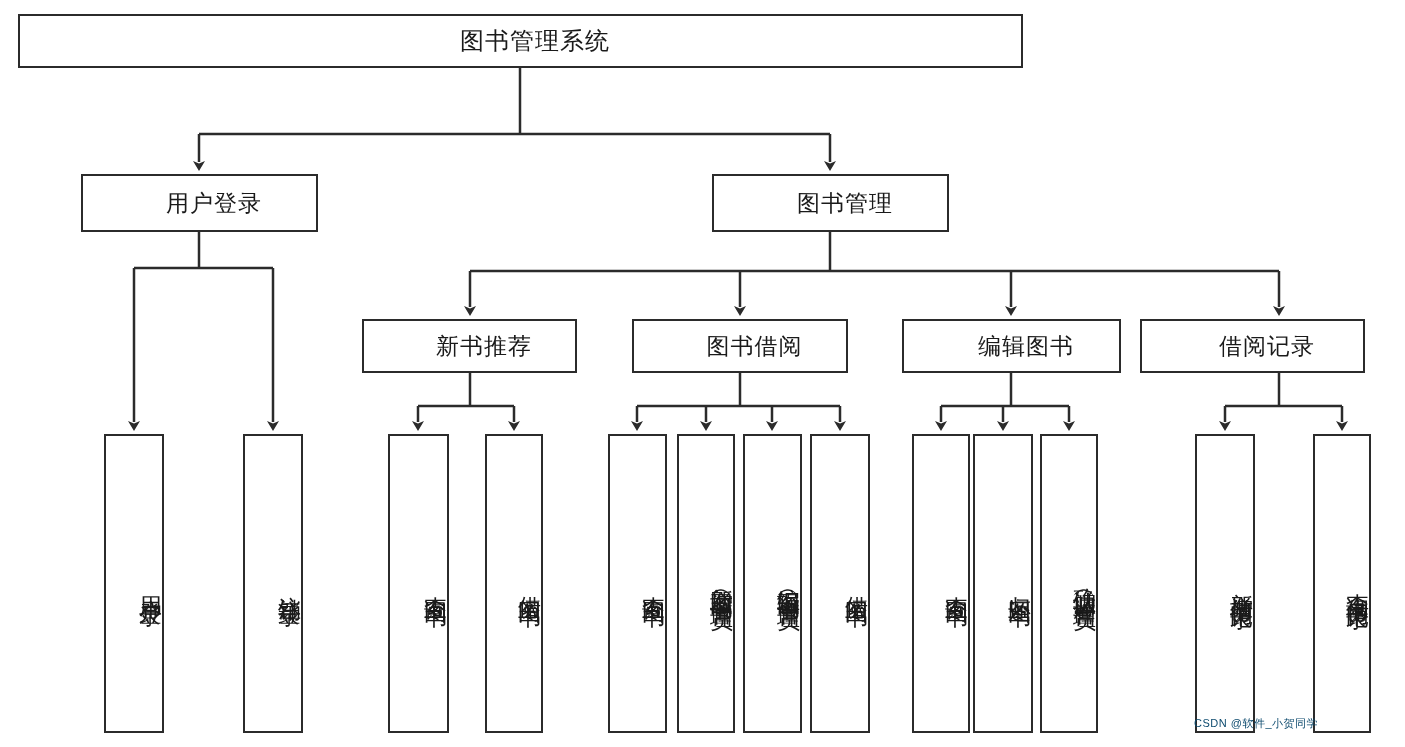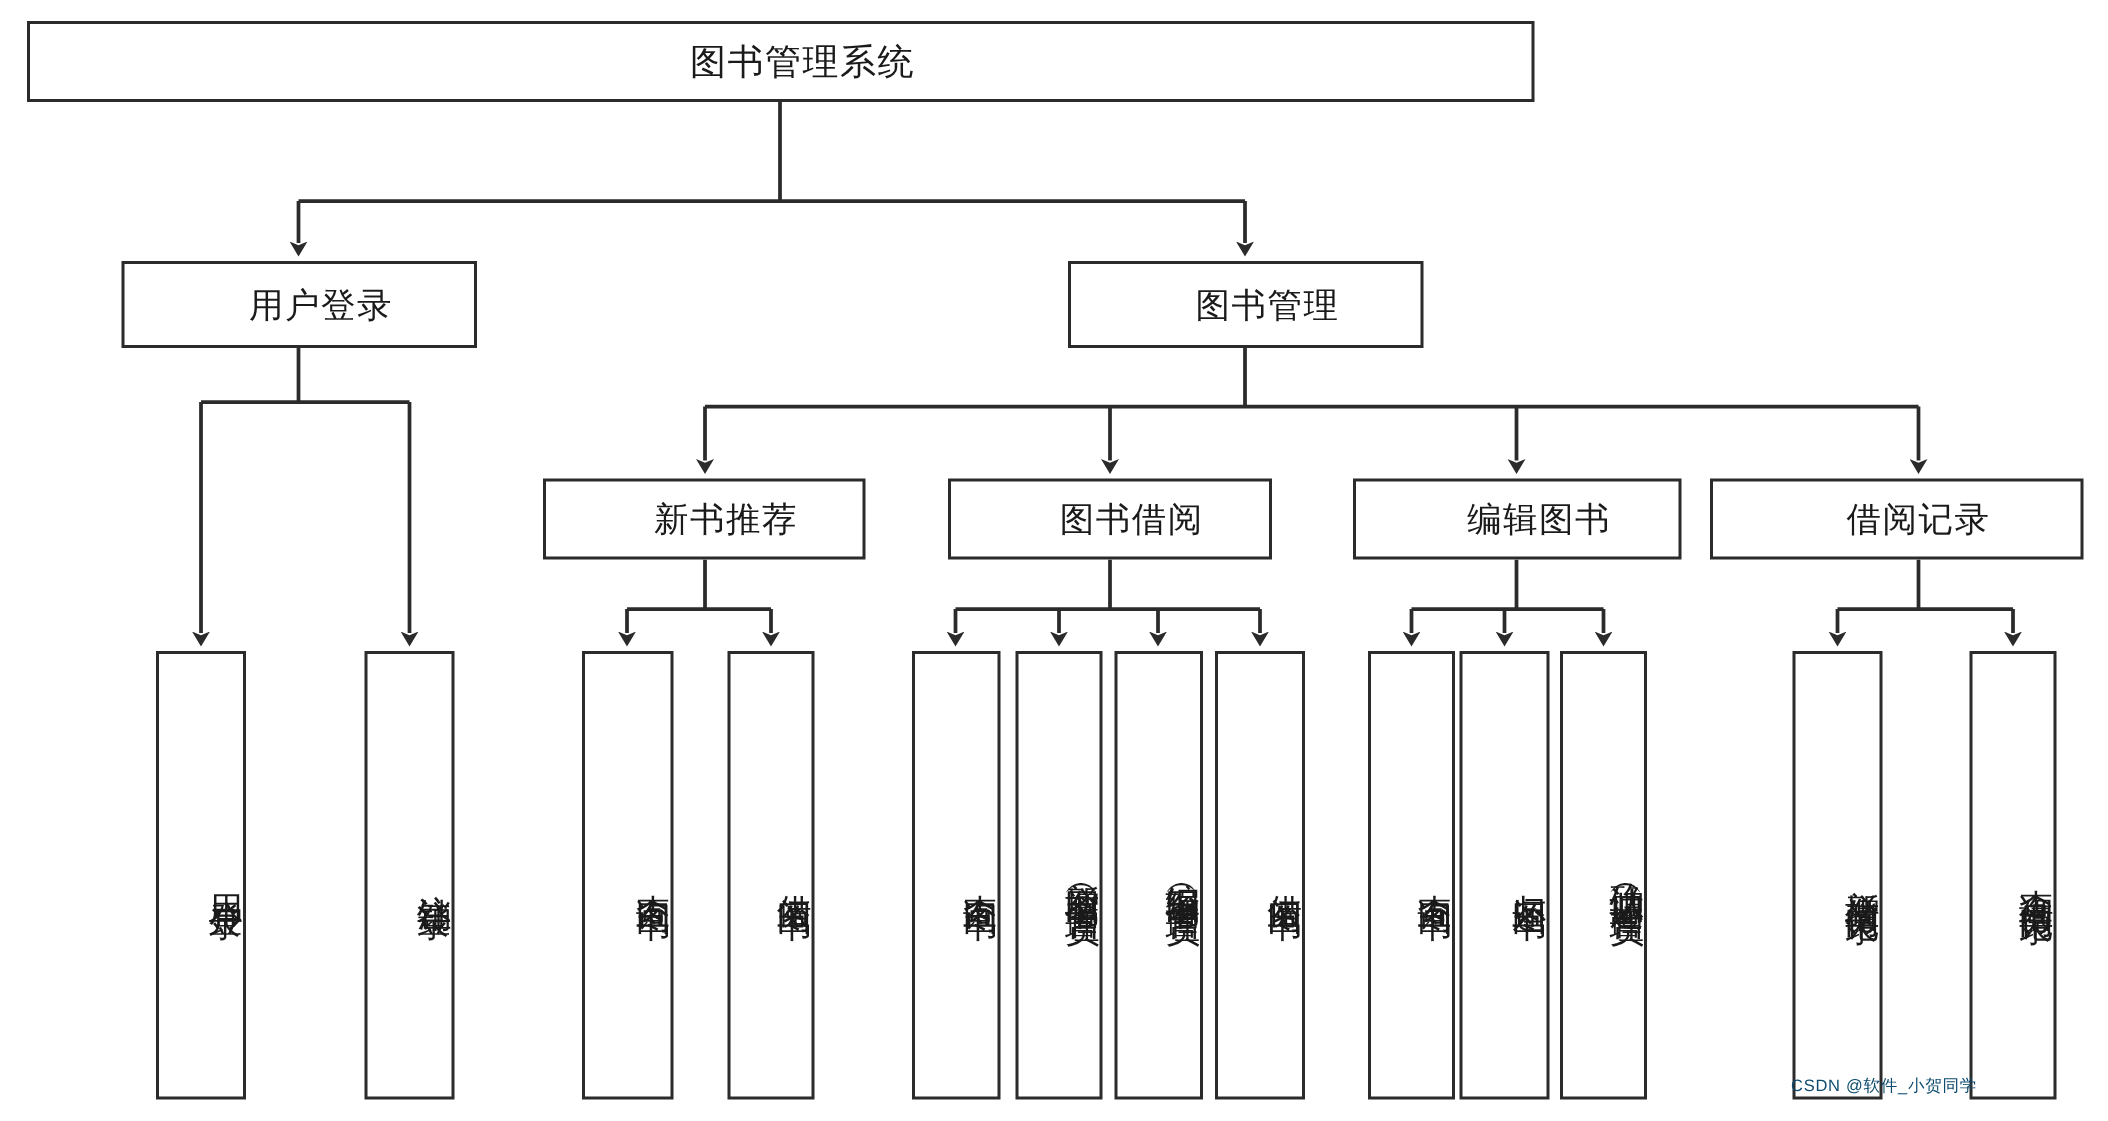--- a/index.html
+++ b/index.html
@@ -135,21 +135,21 @@
 
   <div class="node horiz" style="left:362px; top:319px; width:215px; height:54px;">
     <span class="label">新书推荐</span>
   </div>
   <div class="node horiz" style="left:632px; top:319px; width:216px; height:54px;">
     <span class="label">图书借阅</span>
   </div>
   <div class="node horiz" style="left:902px; top:319px; width:219px; height:54px;">
     <span class="label">编辑图书</span>
   </div>
-  <div class="node horiz" style="left:1140px; top:319px; width:249px; height:54px;">
+  <div class="node horiz" style="left:1140px; top:319px; width:225px; height:54px;">
     <span class="label">借阅记录</span>
   </div>
 
   <div class="node vert" style="left:104px; top:434px; width:60px; height:299px;">
     <span class="label">用户登录</span>
   </div>
   <div class="node vert" style="left:243px; top:434px; width:60px; height:299px;">
     <span class="label">注销登录</span>
   </div>
   <div class="node vert" style="left:388px; top:434px; width:61px; height:299px;">

